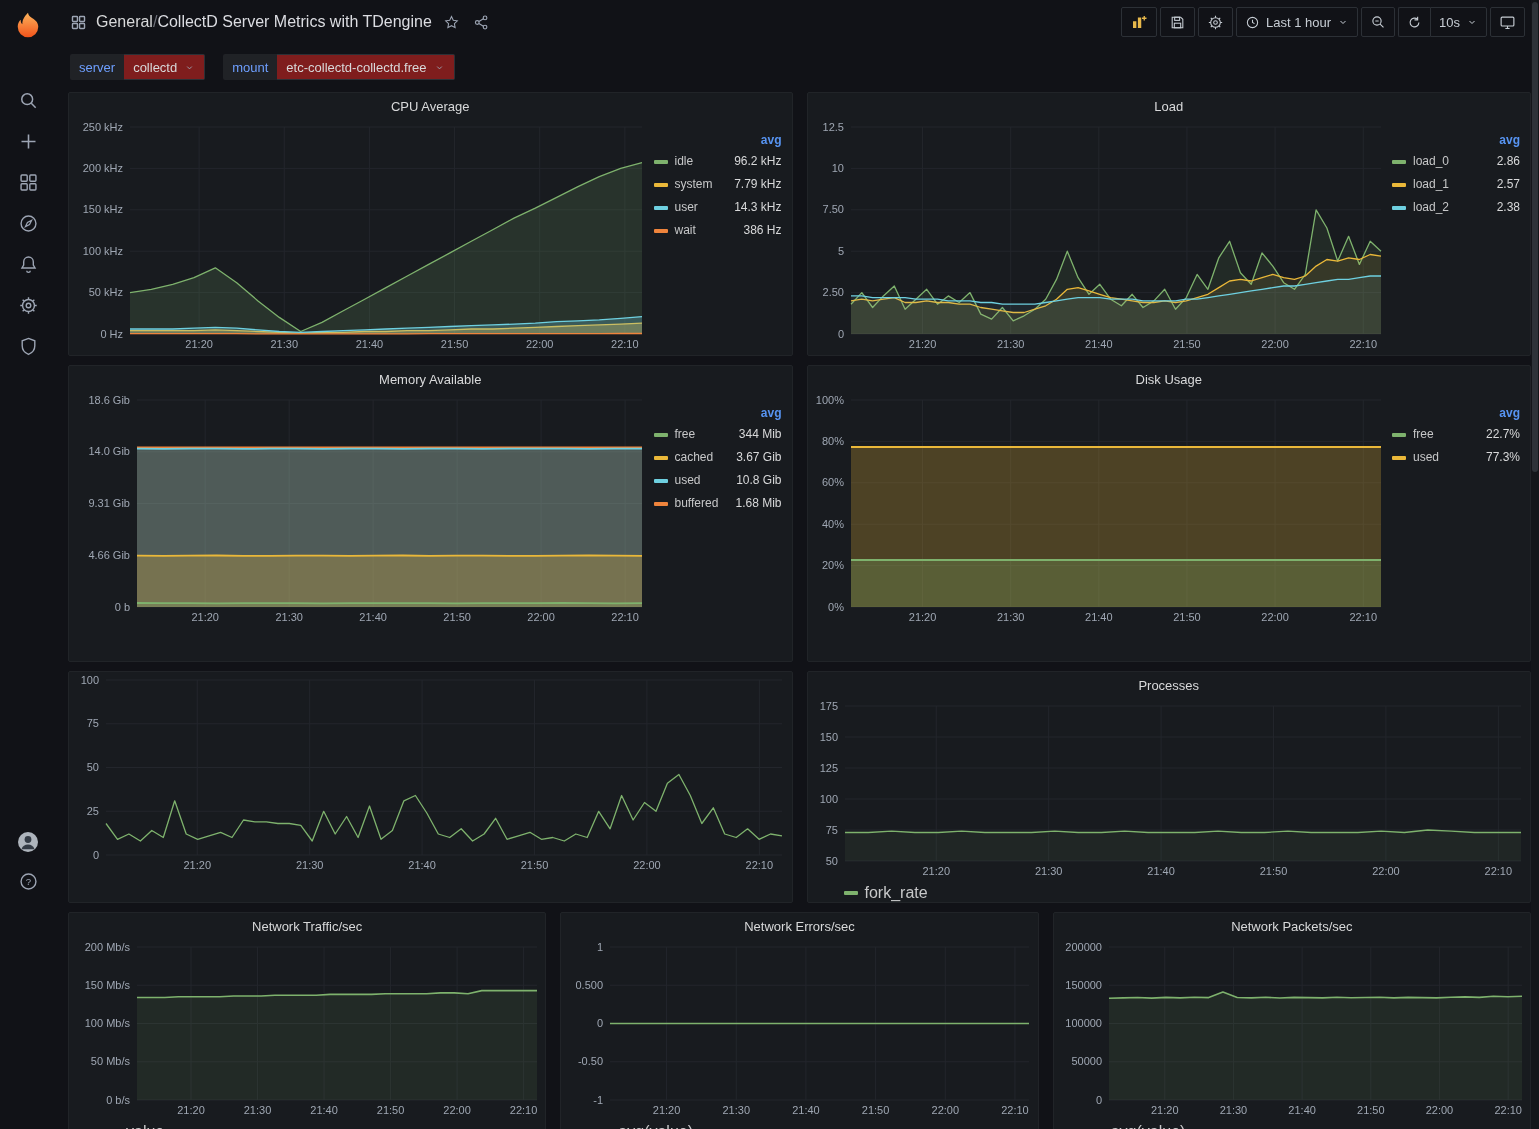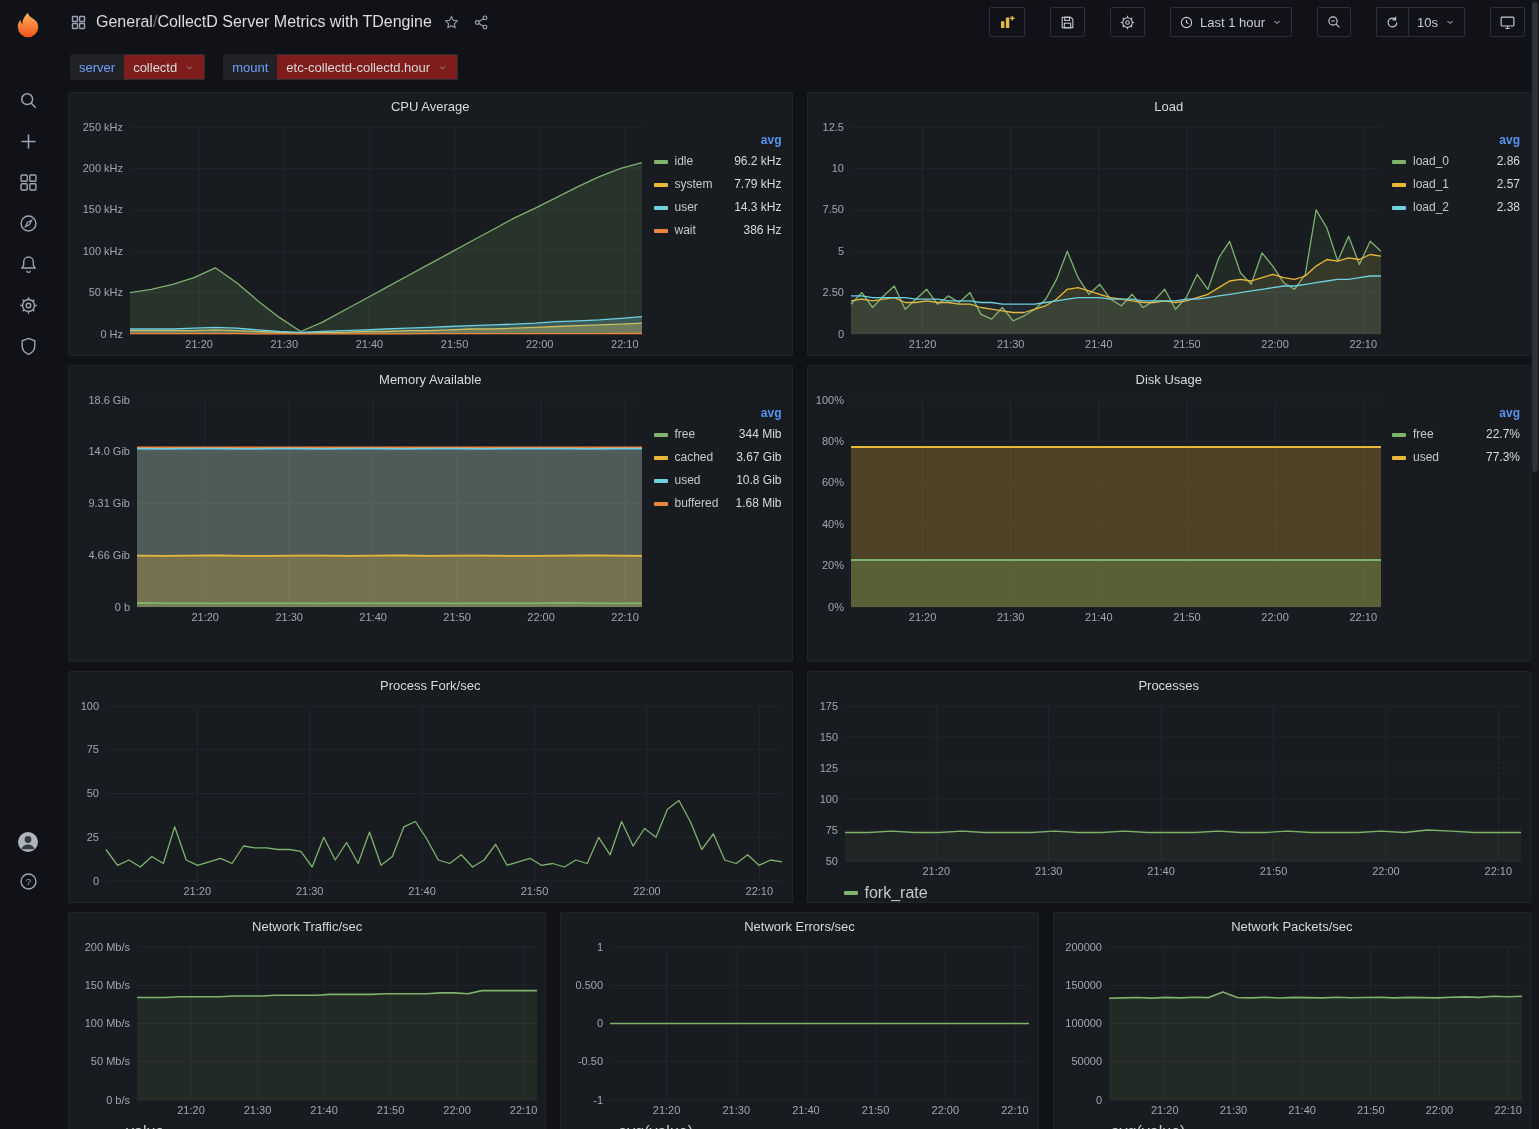--- a/index.html
+++ b/index.html
@@ -13,21 +13,21 @@
   .side-item{width:34px;height:24px;display:flex;align-items:center;justify-content:center;color:#9da5b4;cursor:pointer}
   .side-bottom{position:absolute;top:830px;left:0;width:56px;display:flex;flex-direction:column;align-items:center;gap:15px}
   
   .topbar{margin-left:56px;height:44px;display:flex;align-items:center;padding:0 14px 0 14px;gap:9px}
   .tb-icon{color:#9da5b4;display:flex;align-items:center}
   .breadcrumb{display:flex;align-items:center;font-size:16px}
   .crumb{color:#d8d9da;cursor:pointer}
   .crumb-sep{color:#6e7079}
   .crumb-title{color:#dcdde2;font-weight:500}
   .icon-plain{background:none;border:none;color:#9da5b4;cursor:pointer;display:flex;align-items:center;padding:2px}
-  .tb-right{margin-left:auto;display:flex;gap:25px}
+  .tb-right{margin-left:auto;display:flex;gap:3px}
   .tb-btn{display:inline-flex;align-items:center;gap:6px;height:30px;padding:0 8px;background:#111217;border:1px solid #2c3036;border-radius:2px;color:#c7cdd4;font-family:inherit;font-size:13px;cursor:pointer;white-space:nowrap}
   .tb-btn.amber{color:#e8b84b}
   .btn-group{display:inline-flex}
   .btn-group .tb-btn:first-child{border-right:none;border-radius:2px 0 0 2px}
   .btn-group .tb-btn:last-child{border-radius:0 2px 2px 0}
   
   .submenu{margin-left:56px;padding:10px 12px 12px 14px;display:flex;gap:18px}
   .var-chip{display:flex;height:26px;align-items:stretch;font-size:13px}
   .var-label{display:flex;align-items:center;padding:0 9px;background:#202226;color:#6e9fff;border-radius:2px 0 0 2px}
   .var-value{display:flex;align-items:center;gap:7px;padding:0 9px;border:1px solid #2c3036;border-left:none;border-radius:0 2px 2px 0;color:#d8d9da;cursor:pointer;background:#7f1d1d}
@@ -235,21 +235,21 @@
     <span class="var-value">
       <span>collectd</span>
       <svg width="11" height="11" viewBox="0 0 24 24">
           <path d="M7 10l5 5 5-5" fill="none" stroke="#9da5b4" stroke-width="2"></path>
         </svg>
     </span>
   </div>
   <div class="var-chip">
     <span class="var-label">mount</span>
     <span class="var-value">
-      <span>etc-collectd-collectd.hour</span>
+      <span>etc-collectd-collectd.free</span>
       <svg width="11" height="11" viewBox="0 0 24 24">
           <path d="M7 10l5 5 5-5" fill="none" stroke="#9da5b4" stroke-width="2"></path>
         </svg>
     </span>
   </div>
 </div>
 
 <main class="main">
 
   <div class="row" style="height:264px">
@@ -486,21 +486,20 @@
               <span class="lg-name">used</span>
               <span class="lg-val">77.3%</span>
             </div>
           </aside>
       </div>
     </section>
   </div>
 
   <div class="row" style="height:232px">
     <section class="panel">
-      <header class="panel-title">Process Fork/sec</header>
       <div class="panel-body under">
         <div class="chart">
             <svg width="713" height="201">
               <line x1="31" y1="183" x2="707" y2="183" stroke="#23262c" stroke-width="1"></line>
               <text x="24" y="186.5" text-anchor="end" fill="#9fa7b3" font-size="11">0</text>
               <line x1="31" y1="139.25" x2="707" y2="139.25" stroke="#23262c" stroke-width="1"></line>
               <text x="24" y="142.75" text-anchor="end" fill="#9fa7b3" font-size="11">25</text>
               <line x1="31" y1="95.5" x2="707" y2="95.5" stroke="#23262c" stroke-width="1"></line>
               <text x="24" y="99" text-anchor="end" fill="#9fa7b3" font-size="11">50</text>
               <line x1="31" y1="51.75" x2="707" y2="51.75" stroke="#23262c" stroke-width="1"></line>

